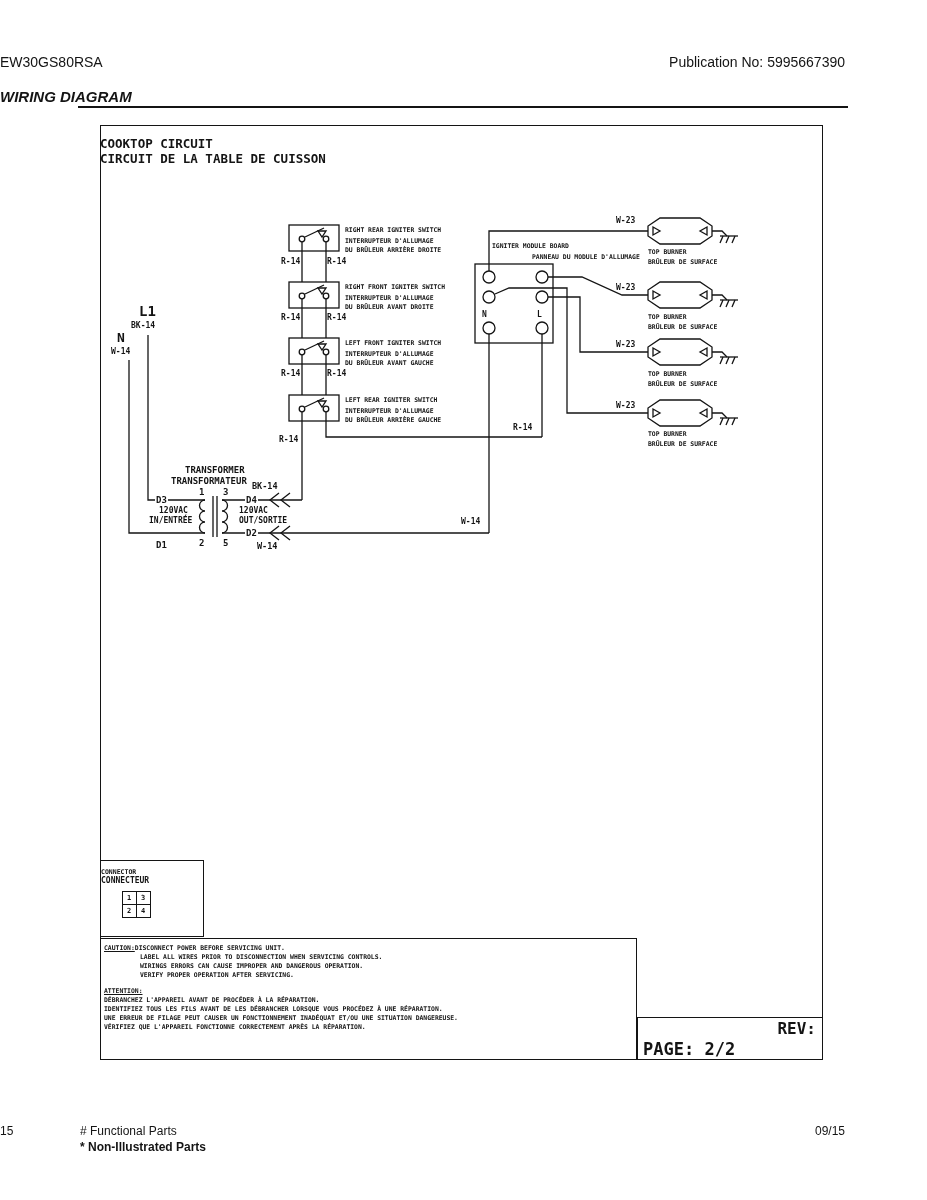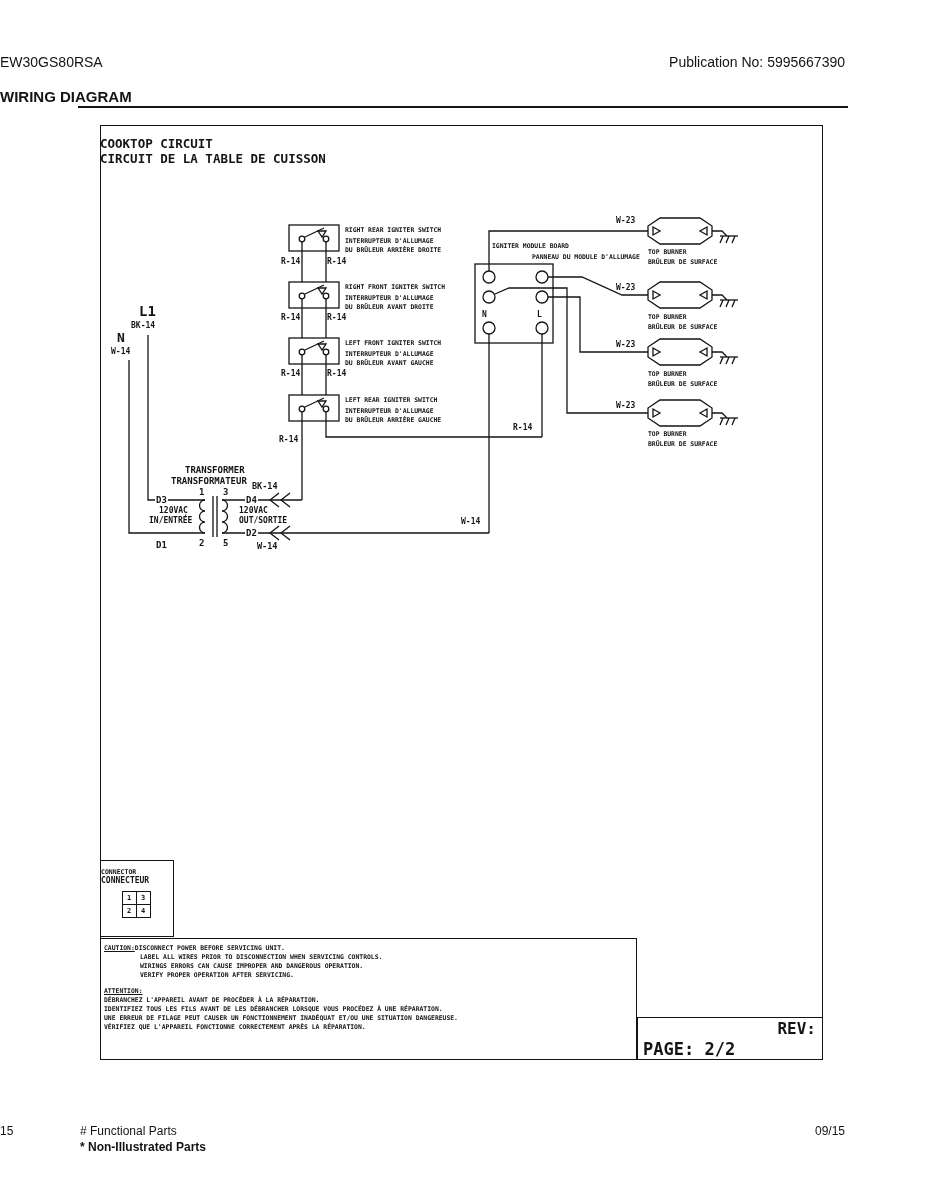--- a/index.html
+++ b/index.html
@@ -14,39 +14,39 @@
   .f9{font-size:9px;}
   .f125{font-size:12.5px;}
   .wbg{background:#fff;padding:0 1px;}
   .ctr{text-align:left;}
   .ul{text-decoration:underline;}
   #outer-box{position:absolute;left:100px;top:125px;width:721px;height:933px;
              border:1.6px solid #141414;}
   #wires-svg{position:absolute;left:100px;top:125px;width:723px;height:935px;}
   #wires-svg path,#wires-svg line,#wires-svg rect,#wires-svg circle,#wires-svg polyline{
       stroke:#141414;stroke-width:1.3;fill:none;}
-  #connector-box{position:absolute;left:100px;top:860px;width:74px;height:77px;
+  #connector-box{position:absolute;left:100px;top:860px;width:104px;height:77px;
              border:1.3px solid #141414;box-sizing:border-box;}
   .conn-grid{position:absolute;left:21px;top:30px;display:grid;
              grid-template-columns:14px 14px;grid-template-rows:13px 13px;}
   .conn-cell{border:1px solid #141414;margin:-0.5px;display:flex;align-items:center;
              justify-content:center;font-size:7px;}
   #caution-box{position:absolute;left:100px;top:938px;width:537px;height:122px;
              border-top:1.3px solid #141414;border-right:1.3px solid #141414;box-sizing:border-box;}
   #rev-box{position:absolute;left:637px;top:1017px;width:186px;height:43px;
              border-top:1.6px solid #141414;border-left:1.6px solid #141414;box-sizing:border-box;}
   #header-rule{position:absolute;left:78px;top:106px;width:770px;height:0;
              border-top:2px solid #141414;}
 </style>
 </head>
 <body>
 
 <div class="abs sans ctr" style="left:0;right:0;top:54px;font-size:14px;">EW30GS80RSA</div>
 <div class="abs sans" style="right:82px;top:54px;font-size:14px;">Publication No:  5995667390</div>
-<div class="abs sans ctr" style="left:0;right:0;top:88px;font-size:15px;font-weight:bold;">WIRING DIAGRAM</div>
+<div class="abs sans ctr" style="left:0;right:0;top:88px;font-size:15px;font-weight:bold;font-style:italic;">WIRING DIAGRAM</div>
 <div id="header-rule"></div>
 
 <div id="outer-box"></div>
 
 <div class="abs mono f125 ctr" style="left:100px;top:136px;width:723px;">COOKTOP CIRCUIT</div>
 <div class="abs mono f125 ctr" style="left:100px;top:151px;width:723px;">CIRCUIT DE LA TABLE DE CUISSON</div>
 
 <svg id="wires-svg" viewBox="0 0 723 935">
 
   <g>

